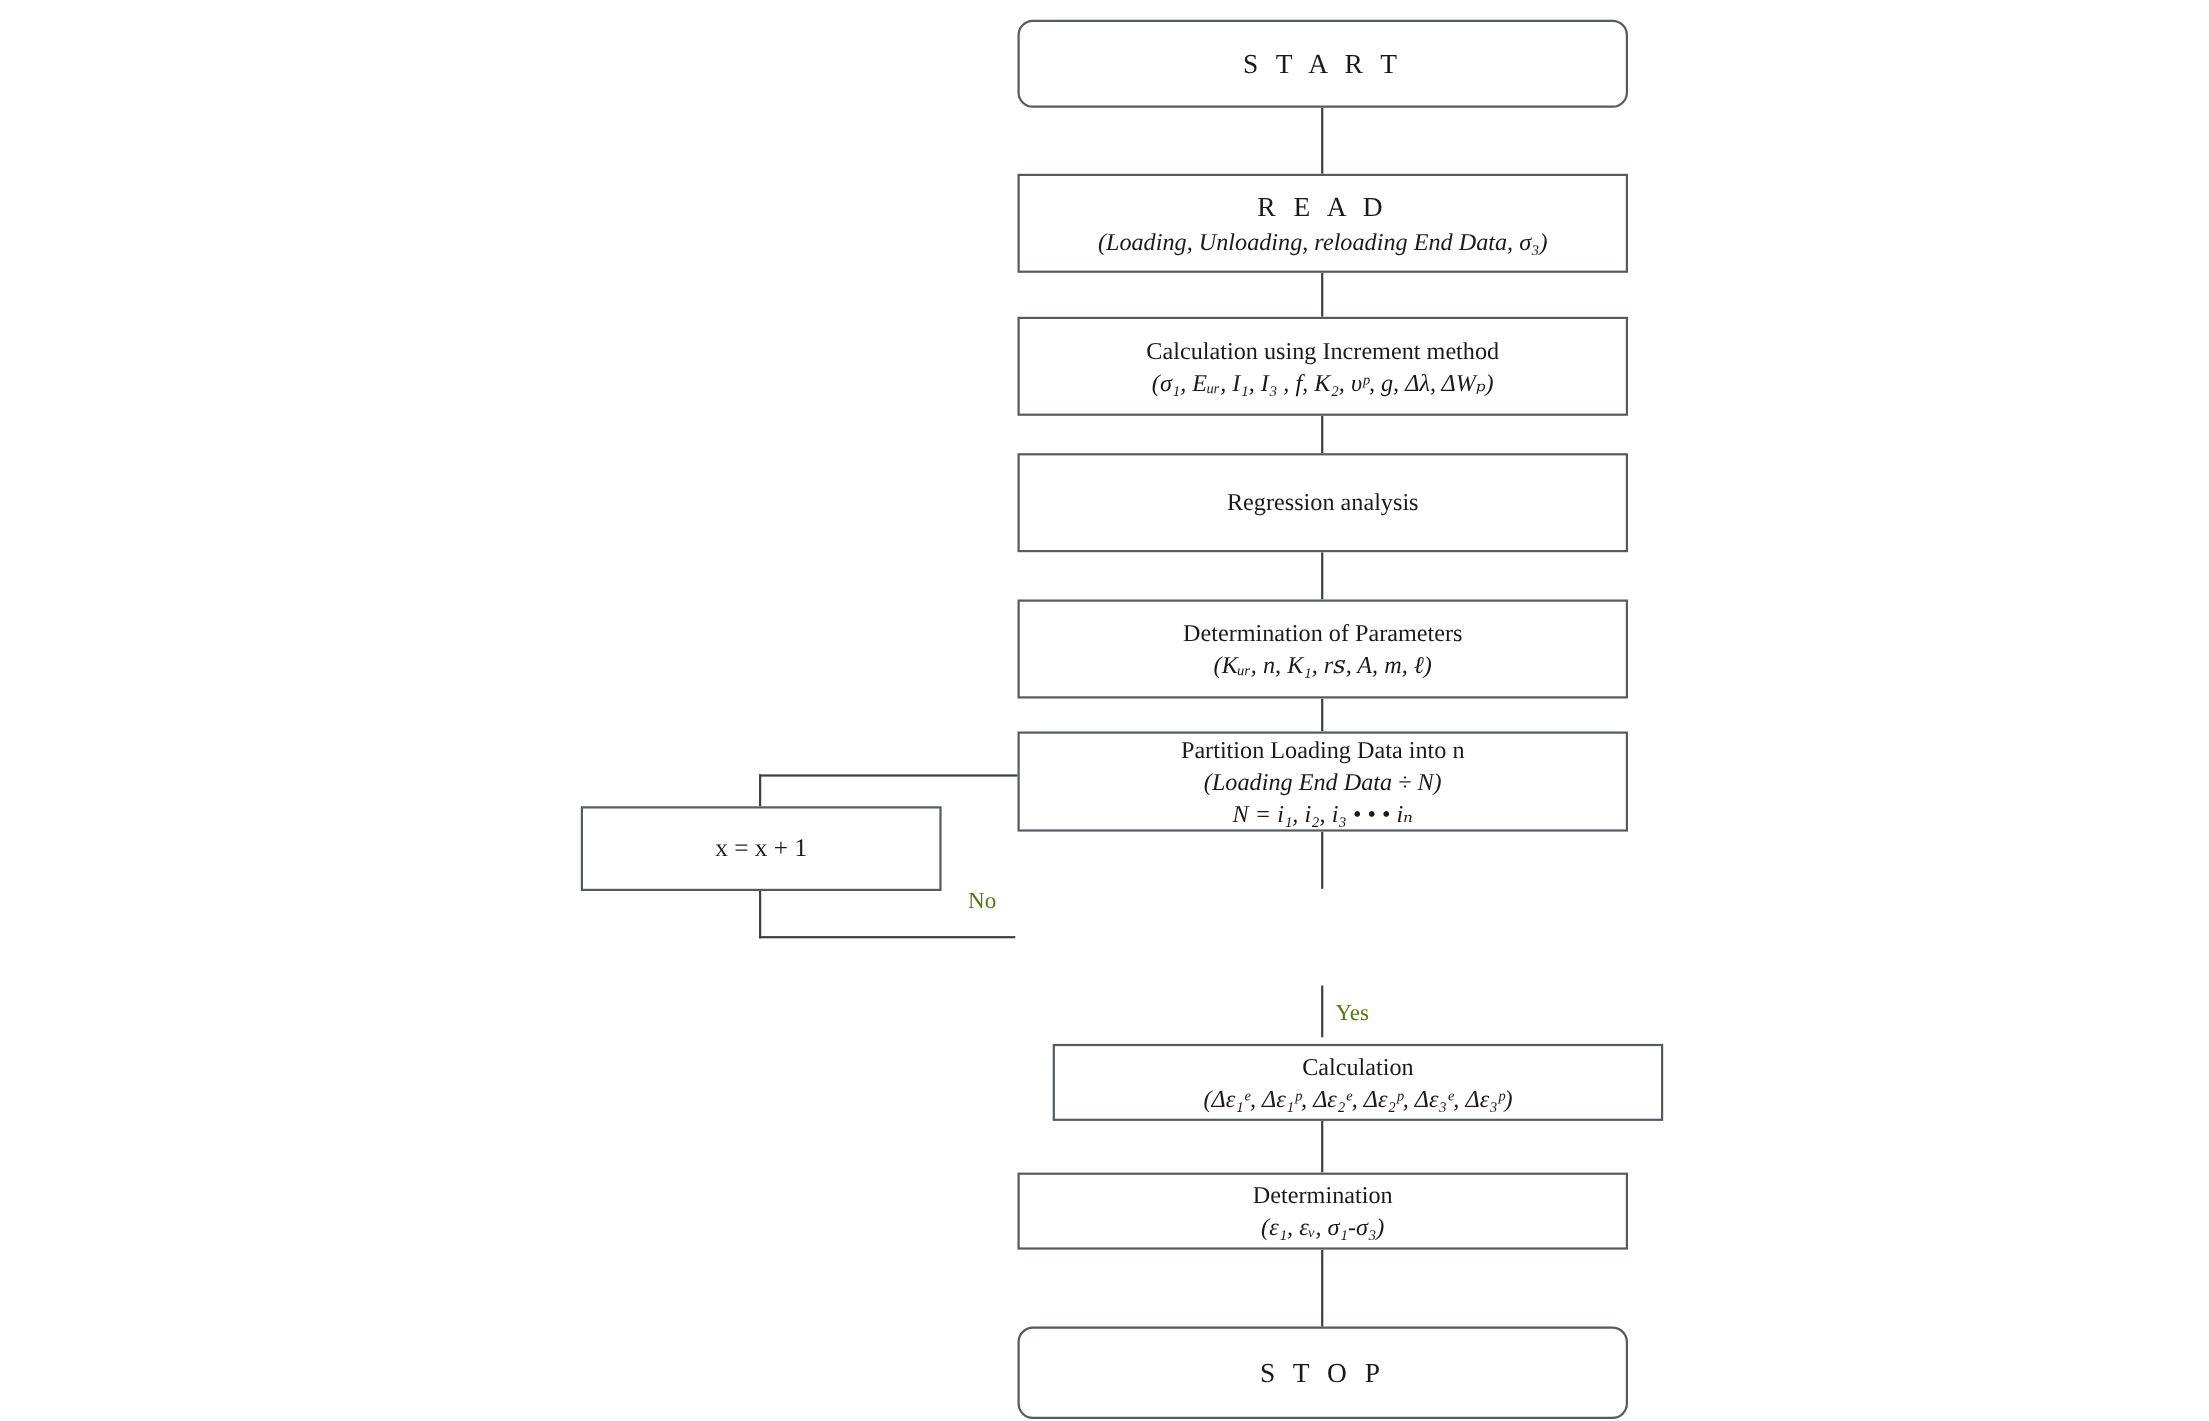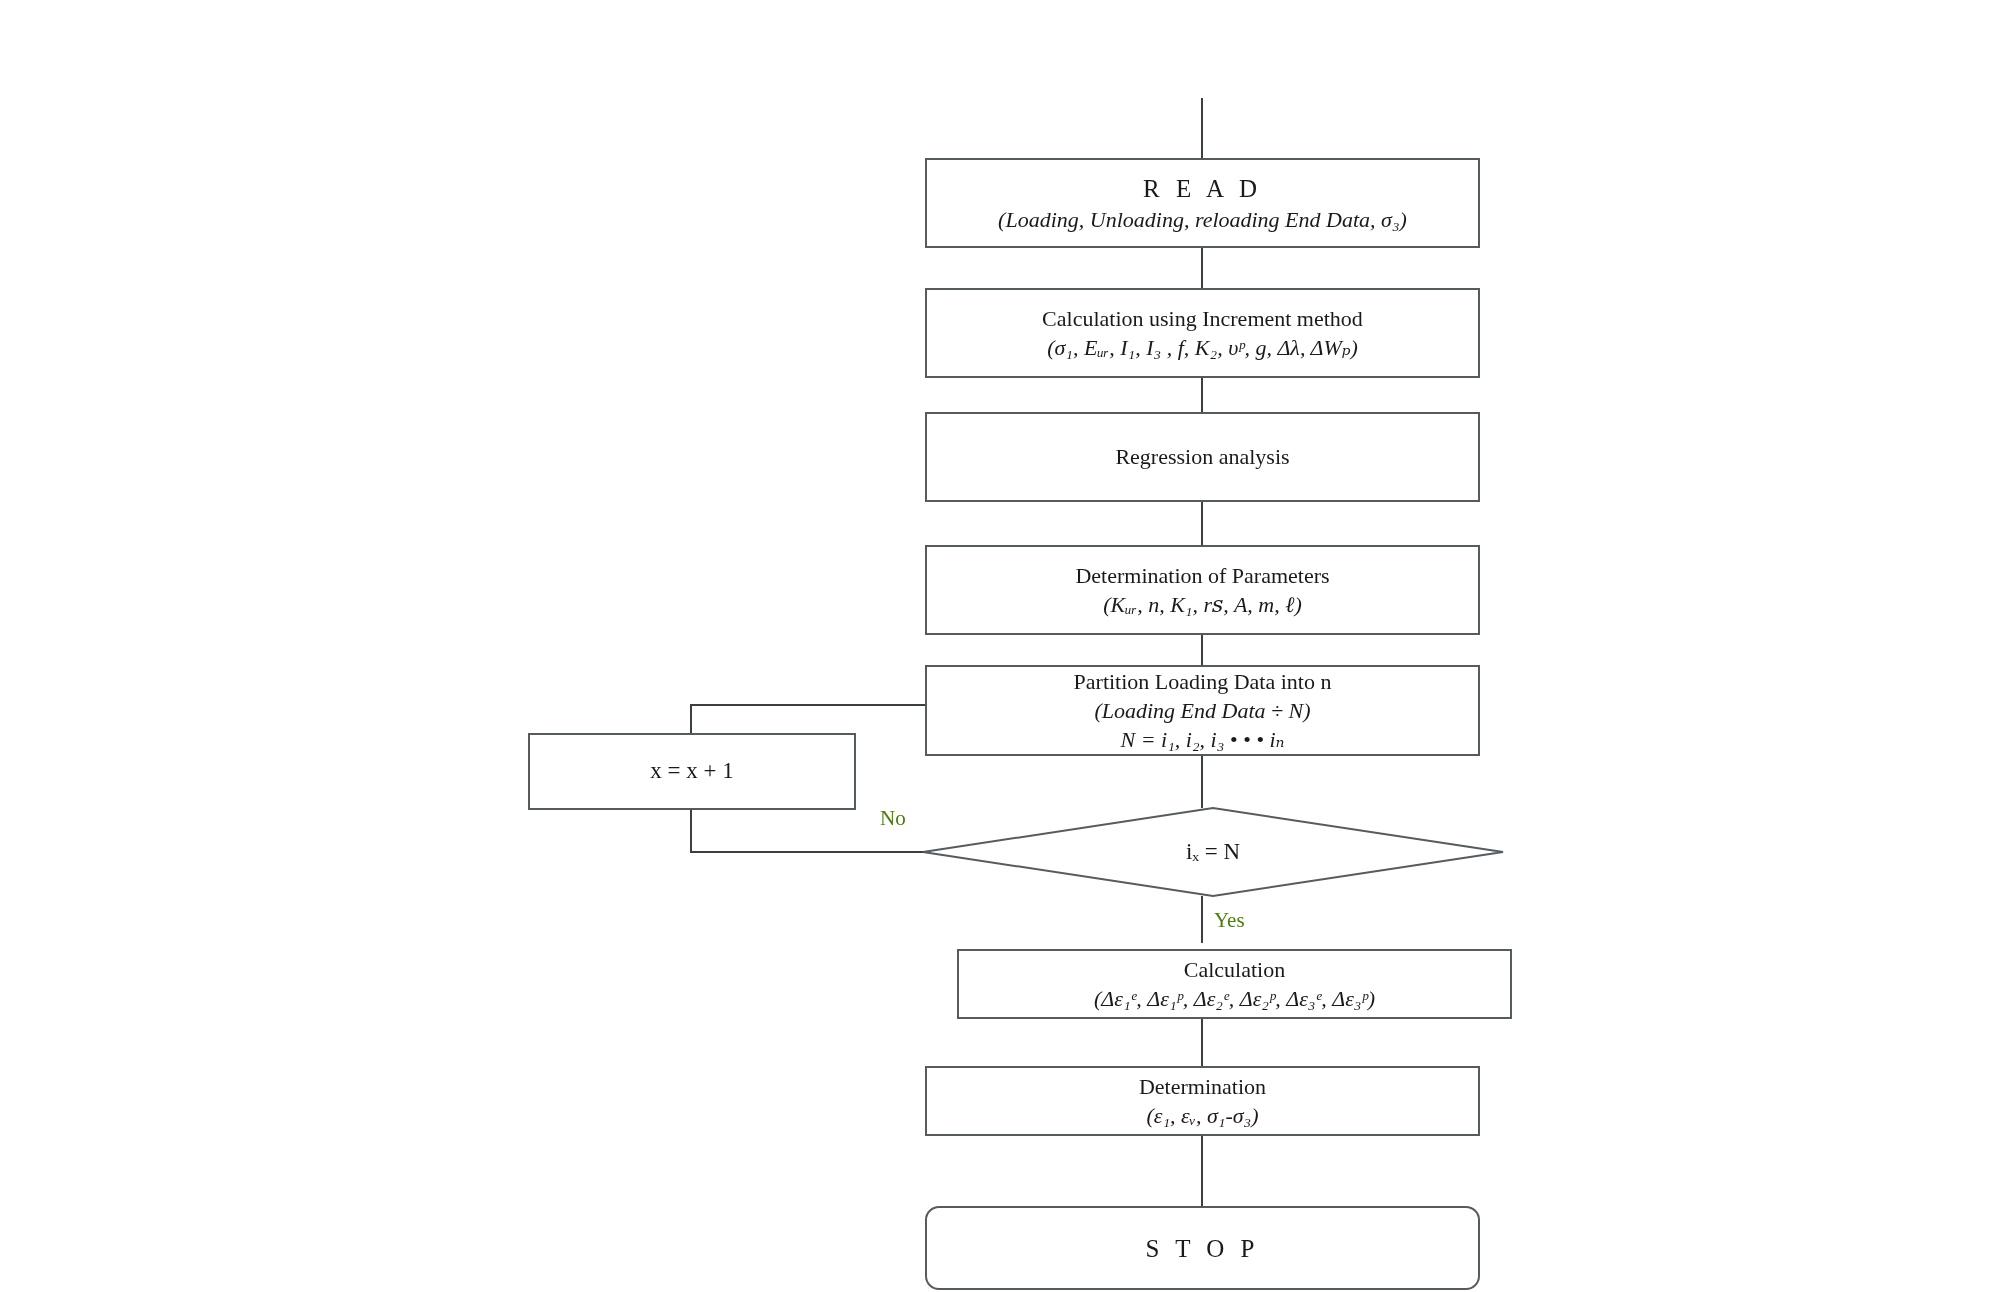--- a/index.html
+++ b/index.html
@@ -42,20 +42,23 @@
   <div class="edge v" style="left:1201px;top:896px;height:47px;"></div>
   <div class="edge v" style="left:1201px;top:1013px;height:53px;"></div>
   <div class="edge v" style="left:1201px;top:1136px;height:70px;"></div>
 
   <div class="edge h" style="left:690px;top:851px;width:233px;"></div>
   <div class="edge v" style="left:690px;top:810px;height:43px;"></div>
 
   <div class="edge v" style="left:690px;top:704px;height:31px;"></div>
   <div class="edge h" style="left:690px;top:704px;width:236px;"></div>
 
+  <div class="node terminator" style="left:925px;top:18px;width:555px;height:80px;">
+    <span class="l1 spaced">S T A R T</span>
+  </div>
 
   <div class="node" style="left:925px;top:158px;width:555px;height:90px;">
     <span class="l1 spaced">R E A D</span>
     <span class="l2 t-sub">(Loading, Unloading, reloading End Data, σ₃)</span>
   </div>
 
   <div class="node" style="left:925px;top:288px;width:555px;height:90px;">
     <span class="l1 t-main">Calculation  using Increment method</span>
     <span class="l2 t-sub">(σ₁, Eᵤᵣ, I₁, I₃ , f, K₂, υᵖ, g, Δλ, ΔWₚ)</span>
   </div>
@@ -72,26 +75,20 @@
   <div class="node" style="left:925px;top:665px;width:555px;height:91px;">
     <span class="l1 t-main">Partition Loading Data into n</span>
     <span class="l2 t-sub">(Loading End Data ÷ N)</span>
     <span class="l3 t-sub">N = i₁, i₂, i₃  •   •   •  iₙ</span>
   </div>
 
   <div class="node" style="left:528px;top:733px;width:328px;height:77px;text-align:right;">
     <span class="l1 t-eq">x = x + 1</span>
   </div>
 
-  <div class="diamond" style="left:923px;top:808px;width:580px;height:88px;">
-    <svg width="580" height="88" viewBox="0 0 580 88" aria-hidden="true">
-      <polygon points="0,44 290,0 580,44 290,88" fill="#ffffff" stroke="#555b5e" stroke-width="2"></polygon>
-    </svg>
-    <span class="dlabel">iₓ = N</span>
-  </div>
 
   <div class="elabel" style="left:880px;top:806px;">No</div>
   <div class="elabel" style="left:1214px;top:908px;">Yes</div>
 
   <div class="node" style="left:925px;top:949px;width:555px;height:70px;margin-left:32px;">
     <span class="l1 t-main">Calculation</span>
     <span class="l2 t-sub">(Δε₁ᵉ, Δε₁ᵖ, Δε₂ᵉ, Δε₂ᵖ, Δε₃ᵉ, Δε₃ᵖ)</span>
   </div>
 
   <div class="node" style="left:925px;top:1066px;width:555px;height:70px;">

